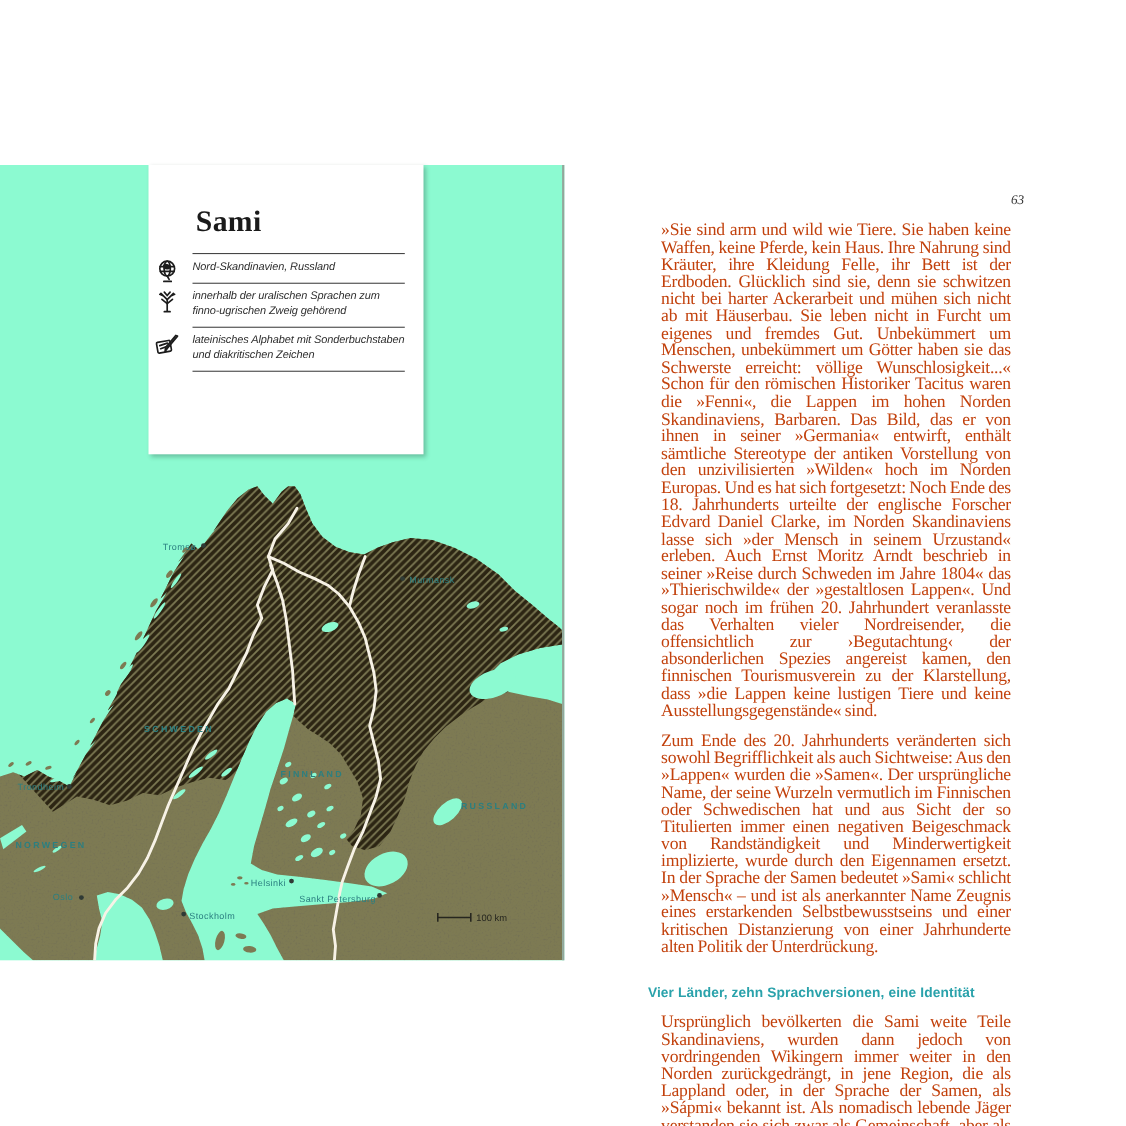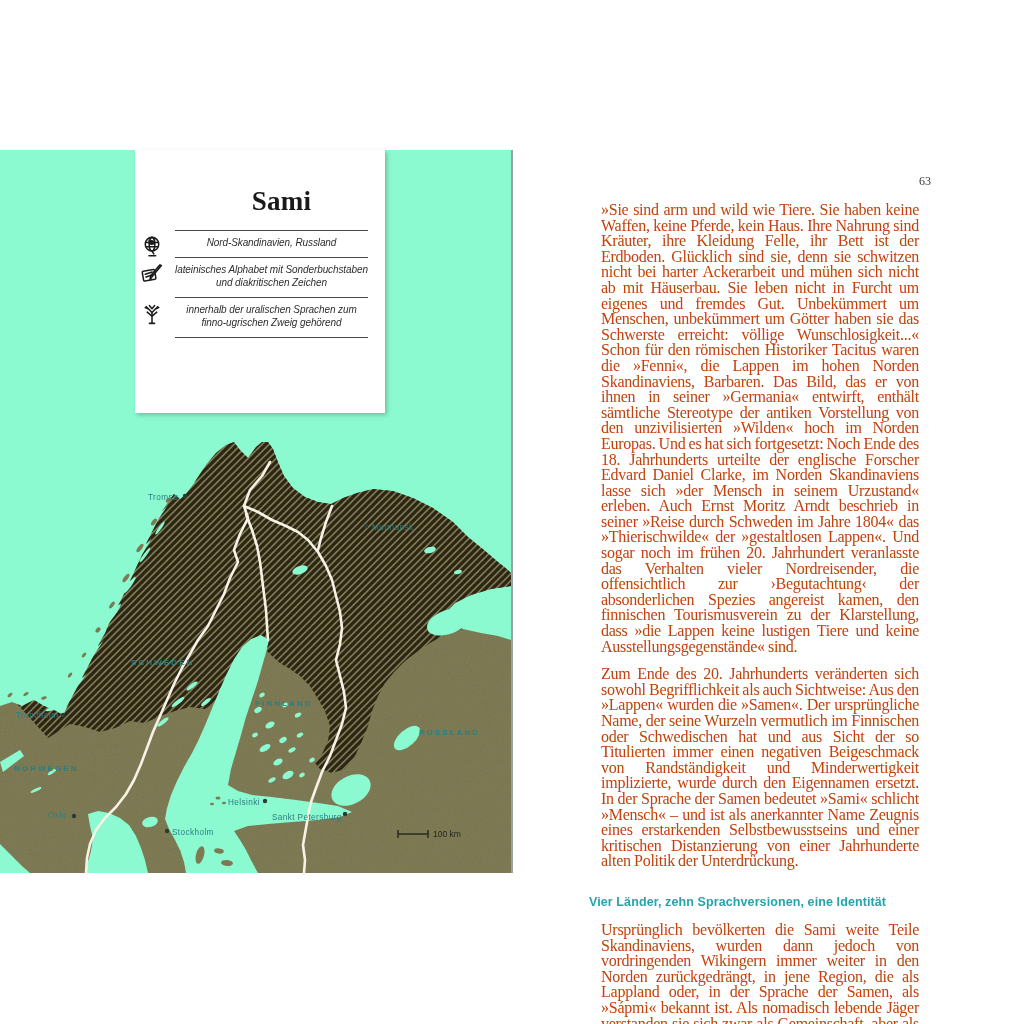--- a/index.html
+++ b/index.html
@@ -6,41 +6,41 @@
   body{width:1024px;height:1024px;position:relative;background:#ffffff;overflow:hidden;
        font-family:"Liberation Sans",sans-serif;}
 
   
   .map-page{position:absolute;left:0;top:150px;width:511px;height:723px;
             background:#8cfad1;border-right:2px solid #94a69b;}
   .map-page svg.mapsvg{position:absolute;left:0;top:0;}
 
   
   .infobox{position:absolute;left:135px;top:0;width:250px;height:263px;background:#ffffff;
-           box-shadow:2px 2px 4px rgba(25,60,45,.30);z-index:5;text-align:center;}
+           box-shadow:2px 2px 4px rgba(25,60,45,.30);z-index:5;}
   .infobox h1{margin:36px 0 0 43px;font-family:"Liberation Serif",serif;
               font-weight:700;font-size:27px;color:#1a1a1a;letter-spacing:.3px;}
   .rows{margin:13px 17px 0 40px;font-style:italic;}
   .row{position:relative;border-top:1px solid #464646;padding:5px 0 7px;}
   .row:last-child{border-bottom:1px solid #464646;}
   .row p{margin:0;font-size:10px;line-height:13.5px;color:#2d2d2d;letter-spacing:-.1px;}
   .ricon{position:absolute;left:-35px;top:3px;width:24px;height:24px;}
   .ricon svg{width:24px;height:24px;stroke:#1c1c1c;stroke-width:1.4;fill:none;
              stroke-linecap:round;stroke-linejoin:round;}
 
   
   .clabel{font-family:"Liberation Sans",sans-serif;font-weight:700;font-size:8px;
           letter-spacing:2.1px;fill:#2b7f80;}
   .city{font-family:"Liberation Sans",sans-serif;font-size:8.2px;letter-spacing:.4px;fill:#2b7f80;}
   .scale-t{font-family:"Liberation Sans",sans-serif;font-size:8.5px;fill:#26261f;}
 
   
   .textcol{position:absolute;left:589px;top:174px;width:342px;}
   .pagenum{text-align:right;font-family:"Liberation Serif",serif;font-size:12px;
-           color:#3a3a3a;margin-bottom:13px;}
+           color:#3a3a3a;margin-bottom:13px;font-style:italic;}
   .textcol h2{font-family:"Liberation Sans",sans-serif;font-weight:700;font-size:12.5px;
               color:#2aa2ab;margin:0 0 13px;letter-spacing:.1px;}
   .textcol h2.h2b{margin-top:26px;}
   .textcol p{margin:12px;font-family:"Liberation Serif",serif;font-size:16px;line-height:15.6px;
              color:#c2410c;text-align:justify;letter-spacing:-.25px;word-spacing:-.6px;}
 </style>
 </head>
 <body>
 
 <div class="map-page">
@@ -179,40 +179,40 @@
             <path d="M7.4,6.3 q2.2,-1.6 4.4,-.5 q1.6,.8 2.4,1.9 l-1.2,2 q-2.6,1 -4.8,-.2 z" fill="#1c1c1c" stroke="none"></path>
           </svg>
         </span>
         <p>Nord-Skandinavien, Russland</p>
       </div>
 
 
       <div class="row">
         <span class="ricon">
           <svg viewBox="0 0 22 22">
+            <path d="M11,20.5 V10.5 M8.6,20.5 h4.8"></path>
+            <path d="M11,10.5 L5.8,5.2 M11,10.5 L16.2,5.2 M11,13.8 L6.6,10.2 M11,13.8 L15.4,10.2 M8,7.4 L4.8,6 M14,7.4 L17.2,6 M8.6,4.2 L11,7 M13.4,4.2 L11,7"></path>
+          </svg>
+        </span>
+        <p>innerhalb der uralischen Sprachen zum finno-ugrischen Zweig gehörend</p>
+      </div>
+
+      <div class="row">
+        <span class="ricon">
+          <svg viewBox="0 0 22 22">
             <g transform="rotate(-10 8 13)">
               <rect x="2.6" y="8.6" width="11.4" height="9" rx="1"></rect>
               <path d="M5,11.6 l6.6,-1 M5.3,14.2 l6.4,-1"></path>
             </g>
             <path d="M19.6,4.2 L11.2,14.2 l-2,2.8 .5,-3.4 8.4,-10 z"></path>
           </svg>
         </span>
         <p>lateinisches Alphabet mit Sonderbuchstaben und diakritischen Zeichen</p>
       </div>
 
-      <div class="row">
-        <span class="ricon">
-          <svg viewBox="0 0 22 22">
-            <path d="M11,20.5 V10.5 M8.6,20.5 h4.8"></path>
-            <path d="M11,10.5 L5.8,5.2 M11,10.5 L16.2,5.2 M11,13.8 L6.6,10.2 M11,13.8 L15.4,10.2 M8,7.4 L4.8,6 M14,7.4 L17.2,6 M8.6,4.2 L11,7 M13.4,4.2 L11,7"></path>
-          </svg>
-        </span>
-        <p>innerhalb der uralischen Sprachen zum finno-ugrischen Zweig gehörend</p>
-      </div>
-
 
     </div>
   </div>
 </div>
 
 <div class="textcol">
   <div class="pagenum">63</div>
 
   <p>»Sie sind arm und wild wie Tiere. Sie haben keine Waffen, keine Pferde, kein Haus. Ihre Nahrung sind Kräuter, ihre Kleidung Felle, ihr Bett ist der Erdboden. Glücklich sind sie, denn sie schwitzen nicht bei harter Ackerarbeit und mühen sich nicht ab mit Häuserbau. Sie leben nicht in Furcht um eigenes und fremdes Gut. Unbekümmert um Menschen, unbekümmert um Götter haben sie das Schwerste erreicht: völlige Wunschlosigkeit...« Schon für den römischen Historiker Tacitus waren die »Fenni«, die Lappen im hohen Norden Skandinaviens, Barbaren. Das Bild, das er von ihnen in seiner »Germania« entwirft, enthält sämtliche Stereotype der antiken Vorstellung von den unzivilisierten »Wilden« hoch im Norden Europas. Und es hat sich fortgesetzt: Noch Ende des 18. Jahrhunderts urteilte der englische Forscher Edvard Daniel Clarke, im Norden Skandinaviens lasse sich »der Mensch in seinem Urzustand« erleben. Auch Ernst Moritz Arndt beschrieb in seiner »Reise durch Schweden im Jahre 1804« das »Thierischwilde« der »gestaltlosen Lappen«. Und sogar noch im frühen 20. Jahrhundert veranlasste das Verhalten vieler Nordreisender, die offensichtlich zur ›Begutachtung‹ der absonderlichen Spezies angereist kamen, den finnischen Tourismusverein zu der Klarstellung, dass »die Lappen keine lustigen Tiere und keine Ausstellungsgegenstände« sind.</p>
   <p>Zum Ende des 20. Jahrhunderts veränderten sich sowohl Begrifflichkeit als auch Sichtweise: Aus den »Lappen« wurden die »Samen«. Der ursprüngliche Name, der seine Wurzeln vermutlich im Finnischen oder Schwedischen hat und aus Sicht der so Titulierten immer einen negativen Beigeschmack von Randständigkeit und Minderwertigkeit implizierte, wurde durch den Eigennamen ersetzt. In der Sprache der Samen bedeutet »Sami« schlicht »Mensch« – und ist als anerkannter Name Zeugnis eines erstarkenden Selbstbewusstseins und einer kritischen Distanzierung von einer Jahrhunderte alten Politik der Unterdrückung.</p>

